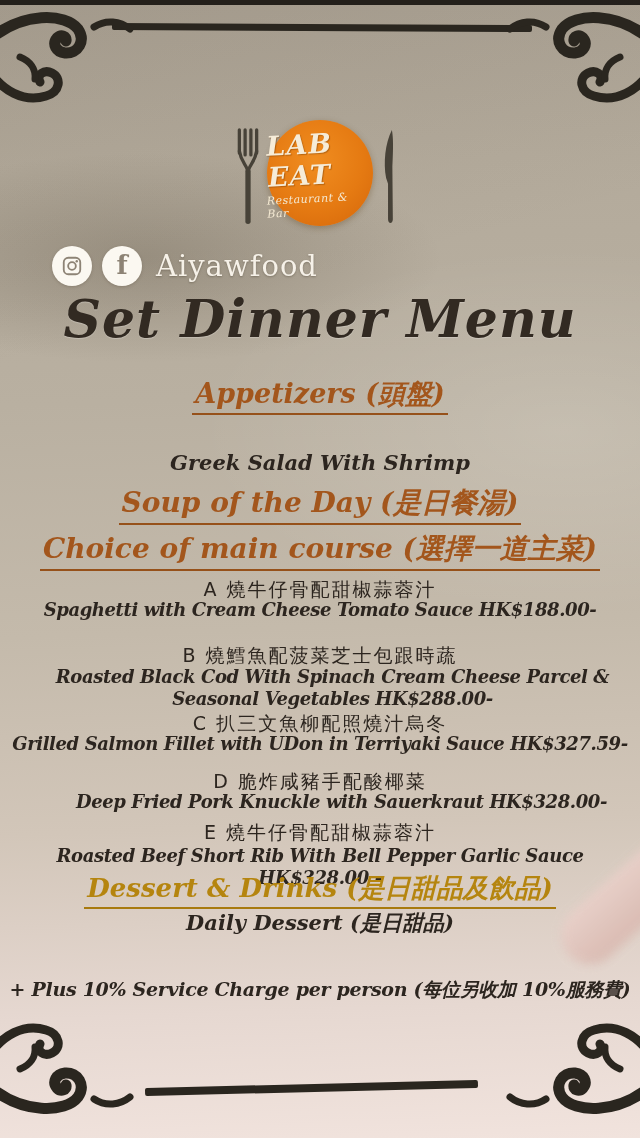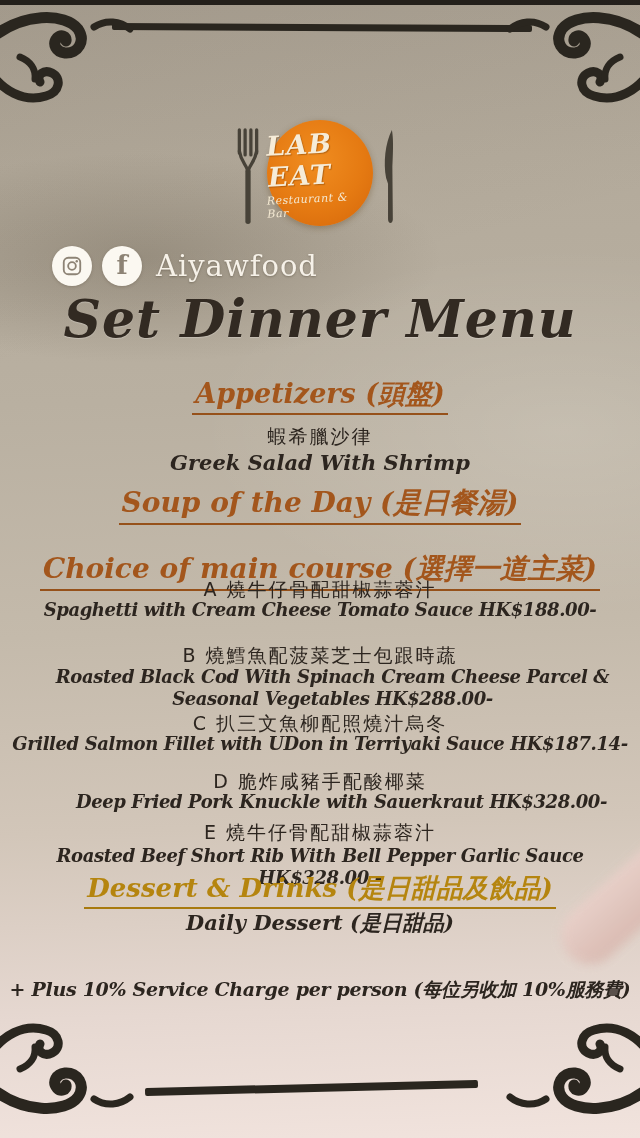--- a/index.html
+++ b/index.html
@@ -44,21 +44,21 @@
   .handle{font-size:29px;color:#f6f1e8;letter-spacing:1px;text-shadow:0 1px 2px rgba(80,70,55,.45);margin-left:4px;}
 
   .row{position:absolute;left:0;right:0;text-align:center;white-space:nowrap;}
   .title{top:288px;font-style:italic;font-weight:bold;font-size:52px;color:#322a22;
     letter-spacing:1px;text-shadow:0 1px 1px rgba(255,255,255,0.25);}
   .h-orange,.h-gold{font-style:italic;font-weight:bold;display:inline-block;}
   .h-orange{color:#a3561c;border-bottom:2.5px solid #96511a;padding:0 3px 1px;}
   .h-gold{color:#b5850f;border-bottom:2.5px solid #a87a0e;padding:0 3px 1px;font-style:italic;}
   .app-h{top:376px;font-size:27px;}
   .soup-h{top:484px;font-size:28px;}
-  .choice-h{top:530px;font-size:28px;margin-top:20px;}
+  .choice-h{top:530px;font-size:28px;}
   .dessert-h{top:871px;font-size:26px;}
   .zh{font-family:"DejaVu Sans",sans-serif;font-size:19px;color:#2c251f;letter-spacing:2px;}
   .en{font-style:italic;font-weight:bold;font-size:21px;color:#2c251f;}
   .item-en{font-style:italic;font-weight:bold;font-size:18px;color:#2c251f;
     letter-spacing:-0.4px;white-space:pre-line;line-height:22px;}
   .zh-salad{top:424px;}
   .en-salad{top:450px;}
   .a-zh{top:577px;} .a-en{top:599px;}
   .b-zh{top:643px;} .b-en{top:666px;padding-left:25px;}
   .c-zh{top:711px;} .c-en{top:733px;}
@@ -155,40 +155,39 @@
       <span class="fb-f">f</span>
     </div>
     <span class="handle">Aiyawfood</span>
   </div>
 
   <div class="row title">Set Dinner Menu</div>
 
   <div class="row app-h">
     <span class="h-orange">Appetizers (頭盤)</span>
   </div>
-  <div class="row zh zh-salad">蝦希臘沙律</div>
   <div class="row en en-salad">Greek Salad With Shrimp</div>
 
   <div class="row soup-h">
     <span class="h-orange">Soup of the Day (是日餐湯)</span>
   </div>
 
   <div class="row choice-h">
     <span class="h-orange">Choice of main course  (選擇一道主菜)</span>
   </div>
 
   <div class="row zh a-zh">A 燒牛仔骨配甜椒蒜蓉汁</div>
   <div class="row item-en a-en">Spaghetti with Cream Cheese Tomato Sauce HK$188.00-</div>
 
   <div class="row zh b-zh">B  燒鱈魚配菠菜芝士包跟時蔬</div>
   <div class="row item-en b-en" style="white-space:pre-line;">Roasted Black Cod With Spinach Cream Cheese Parcel &amp;
 Seasonal Vegetables    HK$288.00-</div>
 
   <div class="row zh c-zh">C  扒三文魚柳配照燒汁烏冬</div>
-  <div class="row item-en c-en">Grilled Salmon Fillet with UDon in Terriyaki Sauce  HK$187.14-</div>
+  <div class="row item-en c-en">Grilled Salmon Fillet with UDon in Terriyaki Sauce  HK$327.59-</div>
 
   <div class="row zh d-zh">D  脆炸咸豬手配酸椰菜</div>
   <div class="row item-en d-en">Deep Fried Pork Knuckle with Sauerkraut   HK$328.00-</div>
 
   <div class="row zh e-zh">E  燒牛仔骨配甜椒蒜蓉汁</div>
   <div class="row item-en e-en">Roasted Beef Short Rib With Bell Pepper Garlic Sauce   HK$328.00 -</div>
 
   <div class="row dessert-h">
     <span class="h-gold">Dessert &amp; Drinks (是日甜品及飲品)</span>
   </div>

